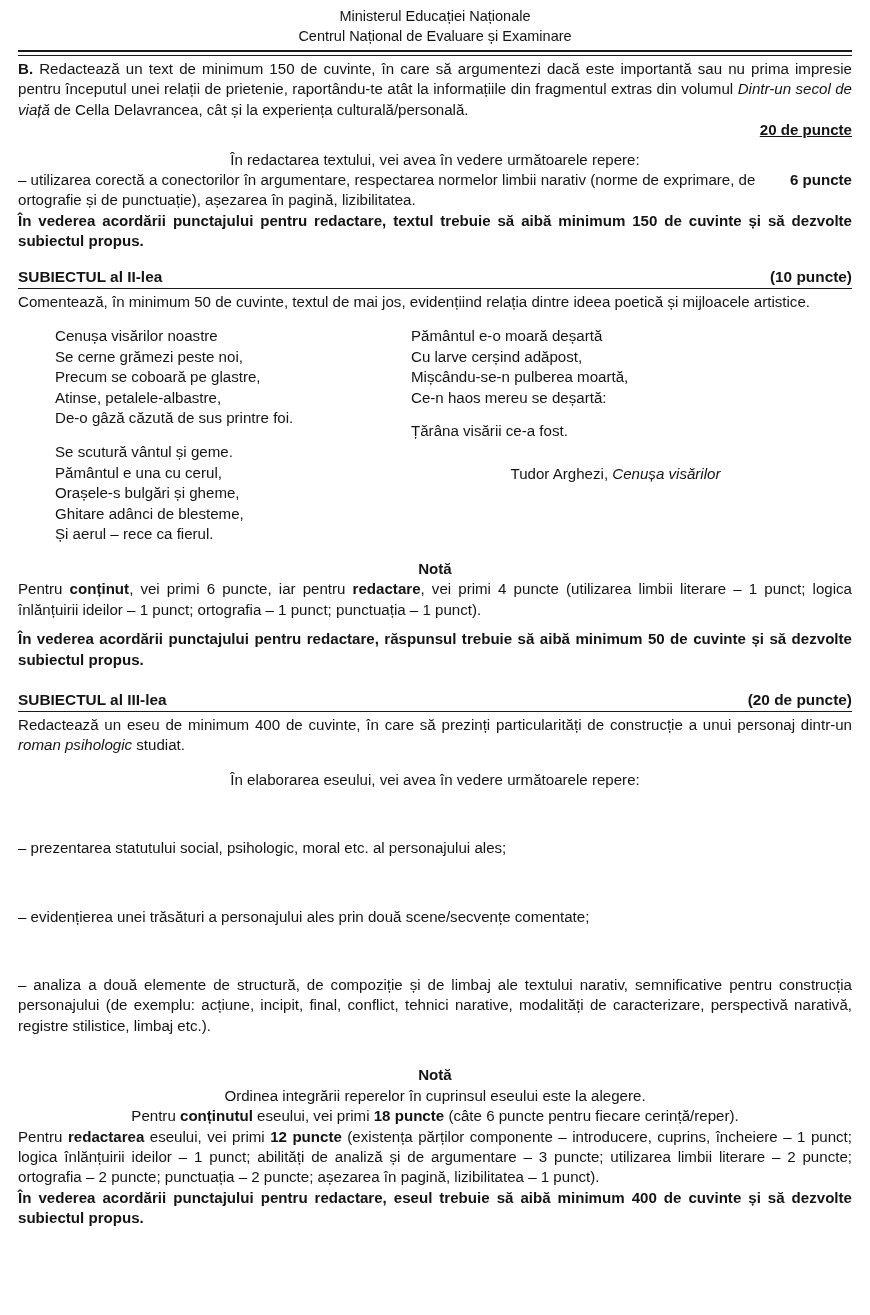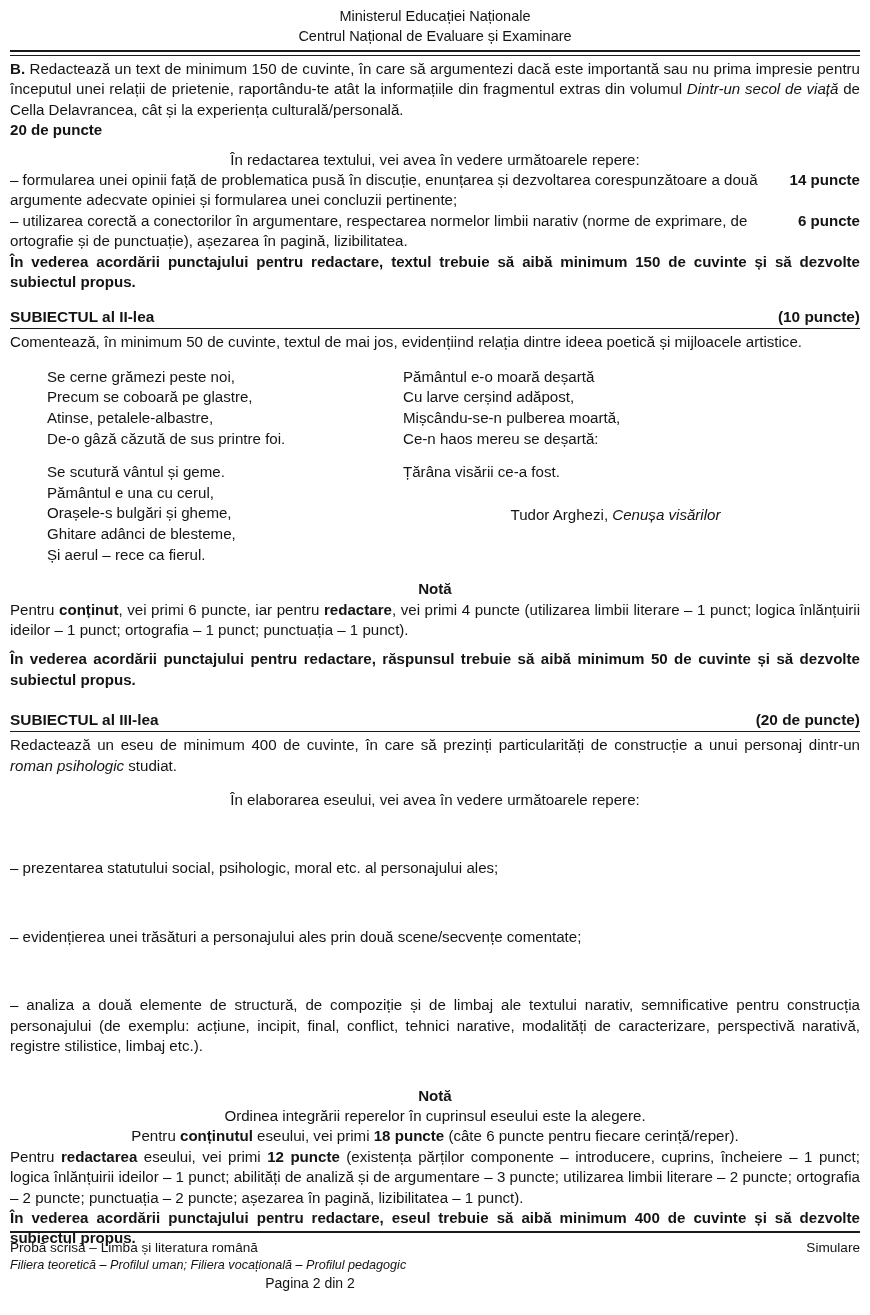--- a/index.html
+++ b/index.html
@@ -13,21 +13,21 @@
     font-family: "Liberation Sans", sans-serif;
     color: #141414;
     position: relative;
     overflow: hidden;
   }
   .page {
     position: relative;
     width: 870px;
     height: 1315px;
     box-sizing: border-box;
-    padding: 0 10px;
+    padding: 0 18px;
   }
 
   
   .doc-header {
     text-align: center;
     font-size: 14.5px;
     line-height: 20px;
     padding-top: 6px;
   }
   .doc-header div { white-space: nowrap; }
@@ -58,21 +58,22 @@
 
   .spacer-s { height: 9px; }
   .spacer-m { height: 14px; }
   .spacer-l { height: 19px; }
 
   
   .points-line {
     font-size: 15.1px;
     line-height: 20.4px;
     font-weight: bold;
-    text-align: left;
+    text-align: right;
+    text-decoration: underline;
   }
 
   
   .line-split {
     display: flex;
     justify-content: space-between;
     align-items: baseline;
     font-size: 15.1px;
     line-height: 20.4px;
   }
@@ -177,24 +178,20 @@
   <hr class="rule-thin">
 
   <p class="para"><span class="b">B.</span><span> Redactează un text de minimum 150 de cuvinte, în care să argumentezi dacă este importantă sau nu prima impresie pentru începutul unei relații de prietenie, raportându-te atât la informațiile din fragmentul extras din volumul </span><span class="i">Dintr-un secol de viață</span><span> de Cella Delavrancea, cât și la experiența culturală/personală.</span></p>
 
   <div class="points-line">20 de puncte</div>
 
   <div class="spacer-s"></div>
 
   <p class="para nojust">În redactarea textului, vei avea în vedere următoarele repere:</p>
 
-  <div class="line-split">
-    <span class="left">– formularea unei opinii față de problematica pusă în discuție, enunțarea și dezvoltarea corespunzătoare a două argumente adecvate opiniei și formularea unei concluzii pertinente;</span>
-    <span class="right">14 puncte</span>
-  </div>
 
   <div class="line-split">
     <span class="left">– utilizarea corectă a conectorilor în argumentare, respectarea normelor limbii narativ (norme de exprimare, de ortografie și de punctuație), așezarea în pagină, lizibilitatea.</span>
     <span class="right">6 puncte</span>
   </div>
 
   <p class="para b">În vederea acordării punctajului pentru redactare, textul trebuie să aibă minimum 150 de cuvinte și să dezvolte subiectul propus.</p>
 
   <div class="spacer-m"></div>
 
@@ -203,20 +200,21 @@
     <span>(10 puncte)</span>
   </div>
   <hr class="rule-thin">
 
   <p class="para">Comentează, în minimum 50 de cuvinte, textul de mai jos, evidențiind relația dintre ideea poetică și mijloacele artistice.</p>
 
   <div class="spacer-m"></div>
 
   <div class="poem-wrap">
     <div class="poem-col-left">
+      <div class="poem-line">Cenușa visărilor noastre</div>
       <div class="poem-line">Se cerne grămezi peste noi,</div>
       <div class="poem-line">Precum se coboară pe glastre,</div>
       <div class="poem-line">Atinse, petalele-albastre,</div>
       <div class="poem-line">De-o gâză căzută de sus printre foi.</div>
       <div class="stanza-gap"></div>
       <div class="poem-line">Se scutură vântul și geme.</div>
       <div class="poem-line">Pământul e una cu cerul,</div>
       <div class="poem-line">Orașele-s bulgări și gheme,</div>
       <div class="poem-line">Ghitare adânci de blesteme,</div>
       <div class="poem-line">Și aerul – rece ca fierul.</div>
@@ -260,23 +258,14 @@
 
   <div class="spacer-m"></div>
 
   <p class="para b nojust">Notă</p>
   <p class="para nojust">Ordinea integrării reperelor în cuprinsul eseului este la alegere.</p>
   <p class="para nojust"><span>Pentru </span><span class="b">conținutul</span><span> eseului, vei primi </span><span class="b">18 puncte</span><span> (câte 6 puncte pentru fiecare cerință/reper).</span></p>
   <p class="para"><span>Pentru </span><span class="b">redactarea</span><span> eseului, vei primi </span><span class="b">12 puncte</span><span> (existența părților componente – introducere, cuprins, încheiere – 1 punct; logica înlănțuirii ideilor – 1 punct; abilități de analiză și de argumentare – 3 puncte; utilizarea limbii literare – 2 puncte; ortografia – 2 puncte; punctuația – 2 puncte; așezarea în pagină, lizibilitatea – 1 punct).</span></p>
 
   <p class="para b">În vederea acordării punctajului pentru redactare, eseul trebuie să aibă minimum 400 de cuvinte și să dezvolte subiectul propus.</p>
 
-  <div class="footer">
-    <hr class="footer-rule">
-    <div class="footer-row">
-      <span>Probă scrisă – Limba și literatura română</span>
-      <span>Simulare</span>
-    </div>
-    <div class="footer-sub">Filiera teoretică – Profilul uman; Filiera vocațională – Profilul pedagogic</div>
-    <div class="footer-page">Pagina 2 din 2</div>
-  </div>
 
 </div>
 
 </body></html>

